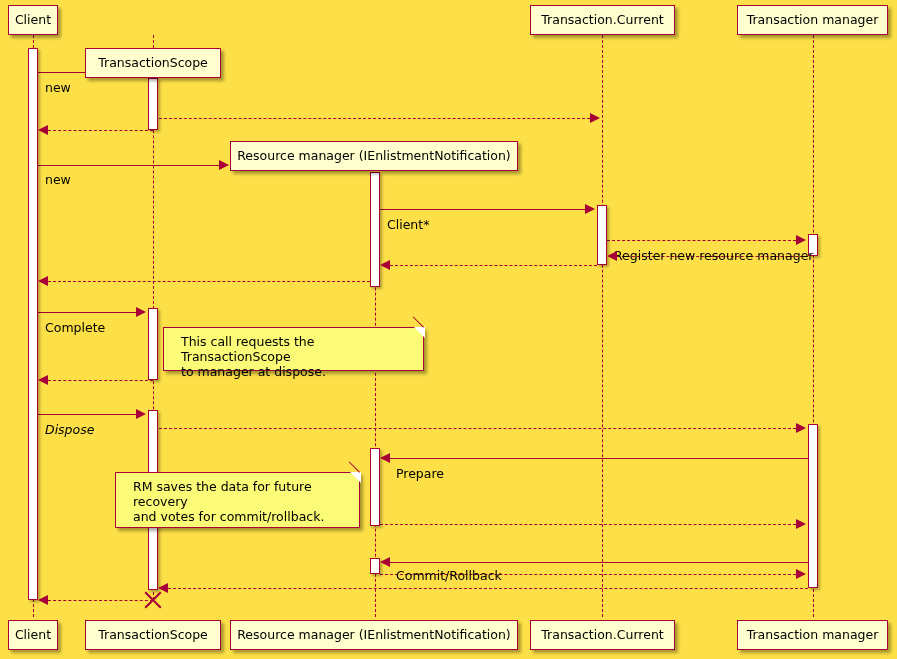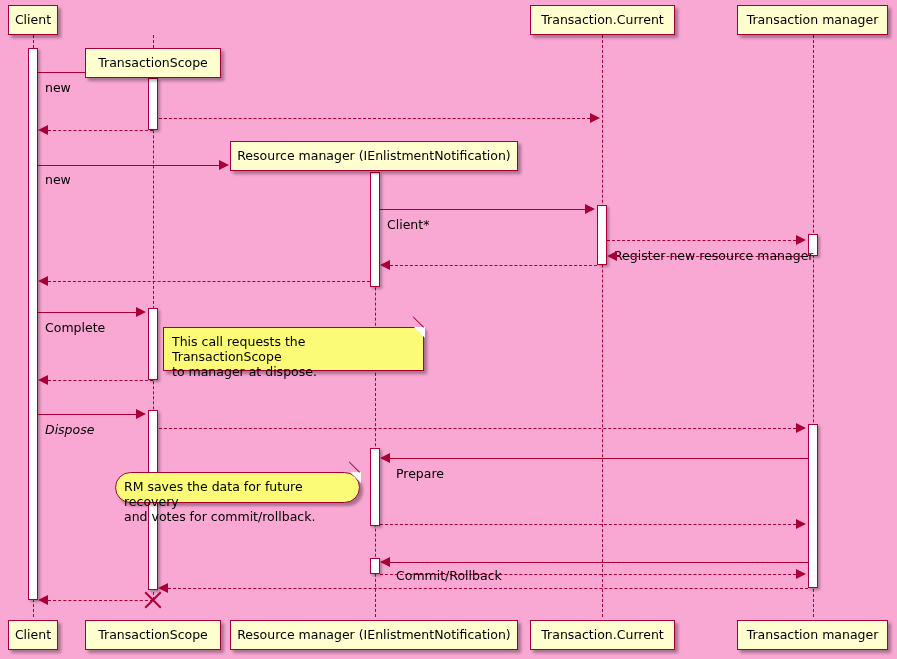--- a/index.html
+++ b/index.html
@@ -7,21 +7,21 @@
     padding: 0;
     background: #FFFFFF;
   }
   body {
     font-family: "DejaVu Sans", sans-serif;
   }
   #diagram {
     position: relative;
     width: 897px;
     height: 659px;
-    background: #f9a8d4;
+    background: #fde047;
     overflow: hidden;
   }
   
   .participant {
     position: absolute;
     box-sizing: border-box;
     background: #FEFECE;
     border: 1.5px solid #A80036;
     color: #000000;
     font-size: 12.5px;
@@ -87,21 +87,21 @@
   }
   
   .note {
     position: absolute;
     box-sizing: border-box;
     background: #FBFB77;
     border: 1.5px solid #A80036;
     color: #000000;
     font-size: 12.5px;
     line-height: 15px;
-    padding: 6px 8px 5px 8px;
+    padding: 6px 8px 5px 17px;
     box-shadow: 3px 3px 3px rgba(0,0,0,0.33);
     z-index: 7;
   }
   .note .fold {
     position: absolute;
     top: -1.5px;
     right: -1.5px;
     width: 0; height: 0;
     border-left: 11px solid transparent;
     border-top: 11px solid #FFFFFF;
@@ -272,21 +272,21 @@
 
   <div class="note" style="left:163px; top:327px; width:261px; height:44px;">
     <span class="fold"></span>
     <span class="foldline"></span>
     <span class="note-text">
       <span class="note-line">This call requests the TransactionScope</span>
       <span class="note-line">to manager at dispose.</span>
     </span>
   </div>
 
-  <div class="note" style="left:115px; top:472px; width:245px; height:31px;border-radius:22px;">
+  <div class="note" style="left:115px; top:472px; width:245px; height:56px;">
     <span class="fold"></span>
     <span class="foldline"></span>
     <span class="note-text">
       <span class="note-line">RM saves the data for future recovery</span>
       <span class="note-line">and votes for commit/rollback.</span>
     </span>
   </div>
 
 </div>
 

